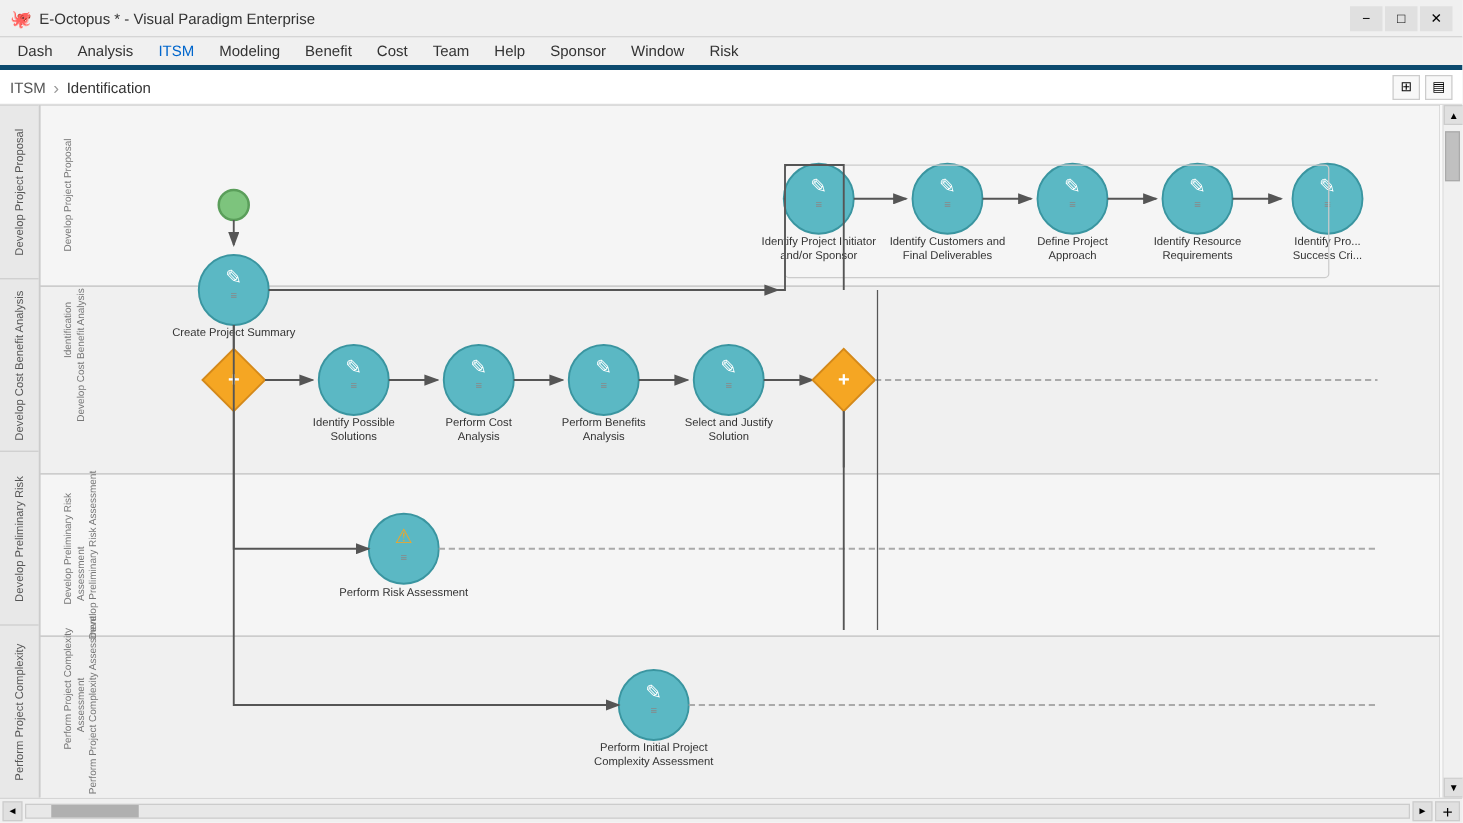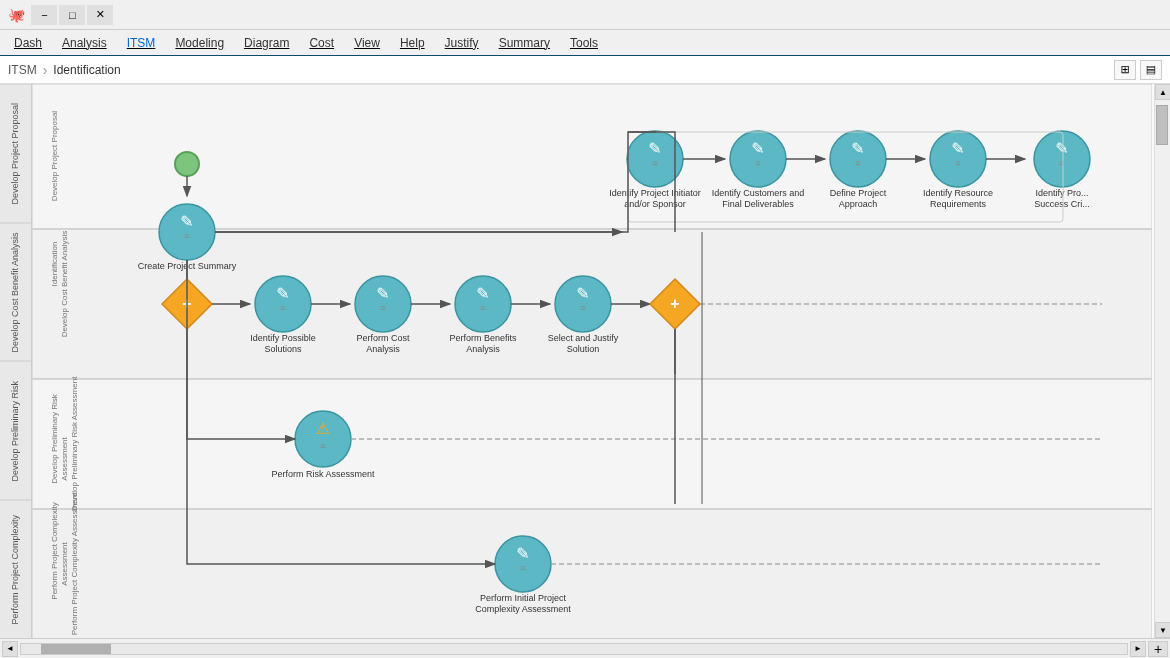--- a/index.html
+++ b/index.html
@@ -13,21 +13,21 @@
     #titlebar .title { font-size: 12px; color: #333; flex: 1; }
     #titlebar .win-btns { display: flex; gap: 2px; }
     #titlebar .win-btn {
       width: 26px; height: 20px; border: none; background: #e0e0e0;
       cursor: pointer; font-size: 11px; display: flex; align-items: center; justify-content: center;
     }
 
     
     #menubar {
       height: 26px; background: #f0f0f0; display: flex; align-items: center;
-      border-bottom: 1px solid #0c4a6e; padding: 0 4px; text-decoration: underline;
+      border-bottom: 4px solid #0c4a6e; padding: 0 4px;
     }
     .menu-item {
       padding: 3px 10px; font-size: 12px; color: #333; cursor: pointer; border-radius: 2px;
     }
     .menu-item.itsm { color: #0066cc; font-weight: 500; }
 
     
     #breadcrumb {
       height: 28px; background: #fff; display: flex; align-items: center;
       padding: 0 8px; border-bottom: 1px solid #ddd; gap: 6px;
@@ -100,39 +100,40 @@
     .start-event { fill: #7dc47d; stroke: #5a9e5a; stroke-width: 2; }
 
     
     .seq-flow { stroke: #555; stroke-width: 1.5; fill: none; marker-end: url(#arrowhead); }
   </style>
 </head>
 <body>
 
 <div id="titlebar">
   <span style="font-size:14px; margin-right:6px;">🐙</span>
+  <span class="title">E-Octopus * - Visual Paradigm Enterprise</span>
   <div class="win-btns">
     <button class="win-btn">−</button>
     <button class="win-btn">□</button>
     <button class="win-btn close">✕</button>
   </div>
 </div>
 
 <div id="menubar">
   <span class="menu-item">Dash</span>
   <span class="menu-item">Analysis</span>
   <span class="menu-item itsm">ITSM</span>
   <span class="menu-item">Modeling</span>
-  <span class="menu-item">Diagram</span>
+  <span class="menu-item">Benefit</span>
   <span class="menu-item">Cost</span>
-  <span class="menu-item">View</span>
+  <span class="menu-item">Team</span>
   <span class="menu-item">Help</span>
-  <span class="menu-item">Justify</span>
-  <span class="menu-item">Summary</span>
-  <span class="menu-item">Tools</span>
+  <span class="menu-item">Sponsor</span>
+  <span class="menu-item">Window</span>
+  <span class="menu-item">Risk</span>
 </div>
 
 <div id="breadcrumb">
   <span class="breadcrumb-item">ITSM</span>
   <span class="breadcrumb-sep">›</span>
   <span class="breadcrumb-current">Identification</span>
   <div class="breadcrumb-tools">
     <button class="breadcrumb-tool-btn">⊞</button>
     <button class="breadcrumb-tool-btn">▤</button>
   </div>

